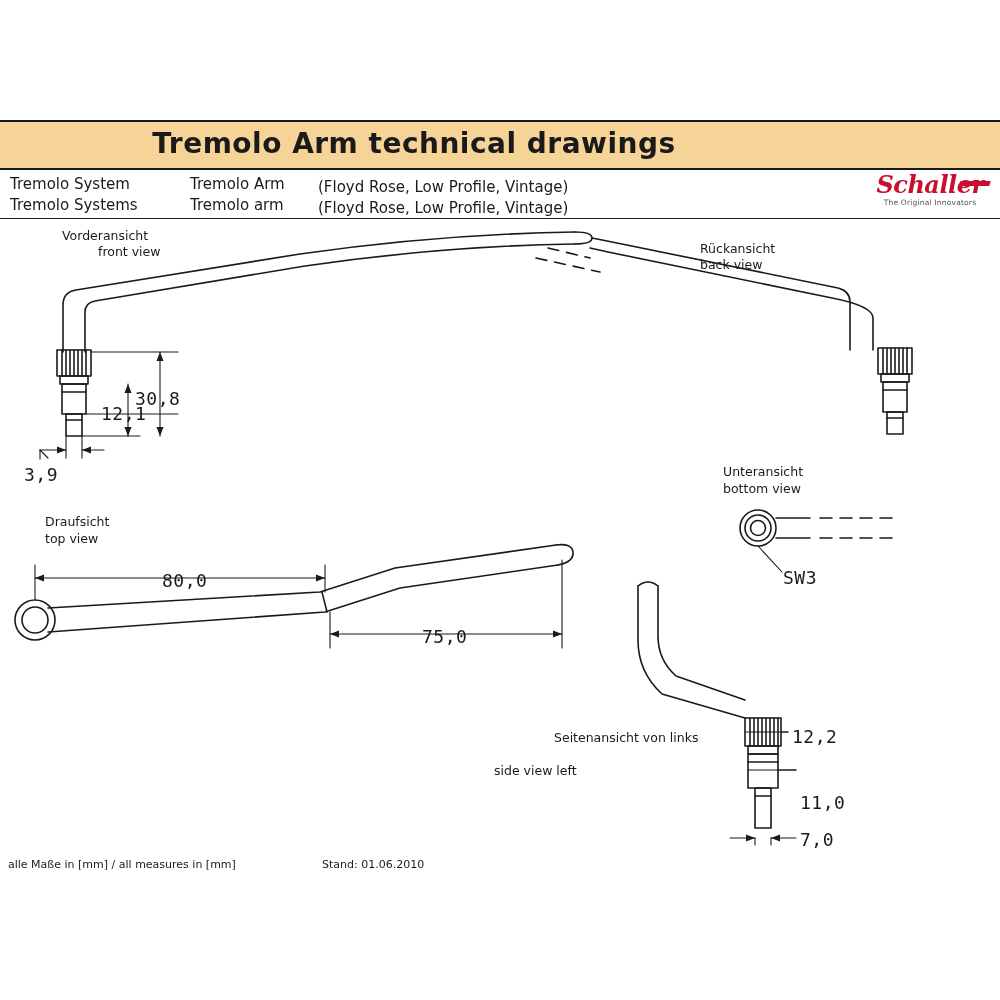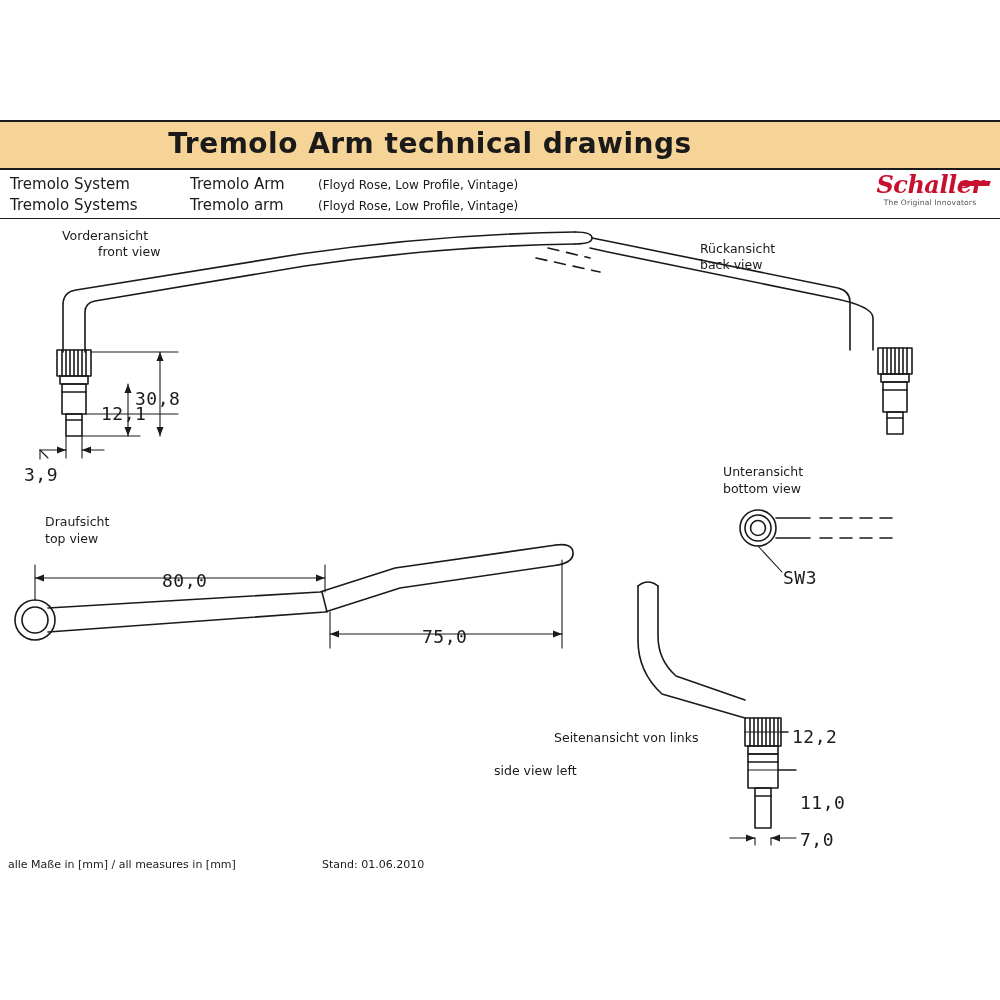--- a/index.html
+++ b/index.html
@@ -18,21 +18,21 @@
   .title-band {
     position: absolute;
     left: 0;
     top: 122px;
     width: 1000px;
     height: 46px;
     background: #f6d397;
   }
   .title-text {
     position: absolute;
-    left: 16px;
+    left: 0;
     top: 127px;
     width: 828px;
     text-align: center;
     font-family: "DejaVu Sans", sans-serif;
     font-size: 28px;
     font-weight: bold;
     letter-spacing: 0.5px;
     color: #1a1a1a;
   }
   .rule {
@@ -40,21 +40,21 @@
     background: #1a1a1a;
   }
   .hdr {
     position: absolute;
     font-size: 15px;
     color: #1a1a1a;
     white-space: nowrap;
   }
   .hdr-small {
     position: absolute;
-    font-size: 12px;
+    font-size: 15px;
     color: #1a1a1a;
     white-space: nowrap;
   }
   .lbl {
     position: absolute;
     font-size: 12.5px;
     color: #1a1a1a;
     white-space: nowrap;
     line-height: 16px;
   }

